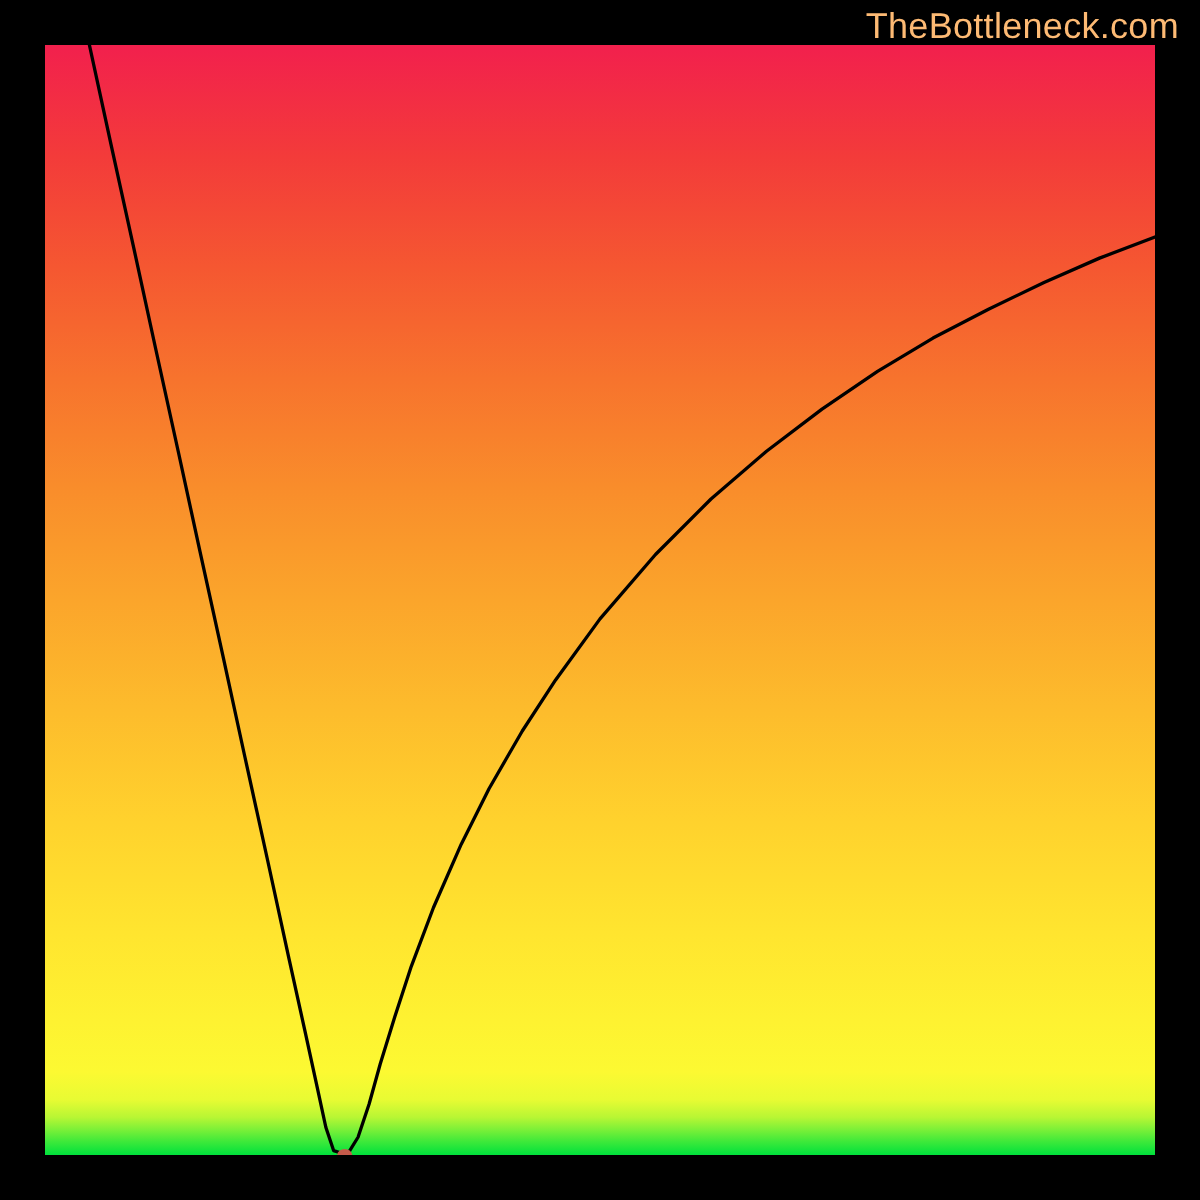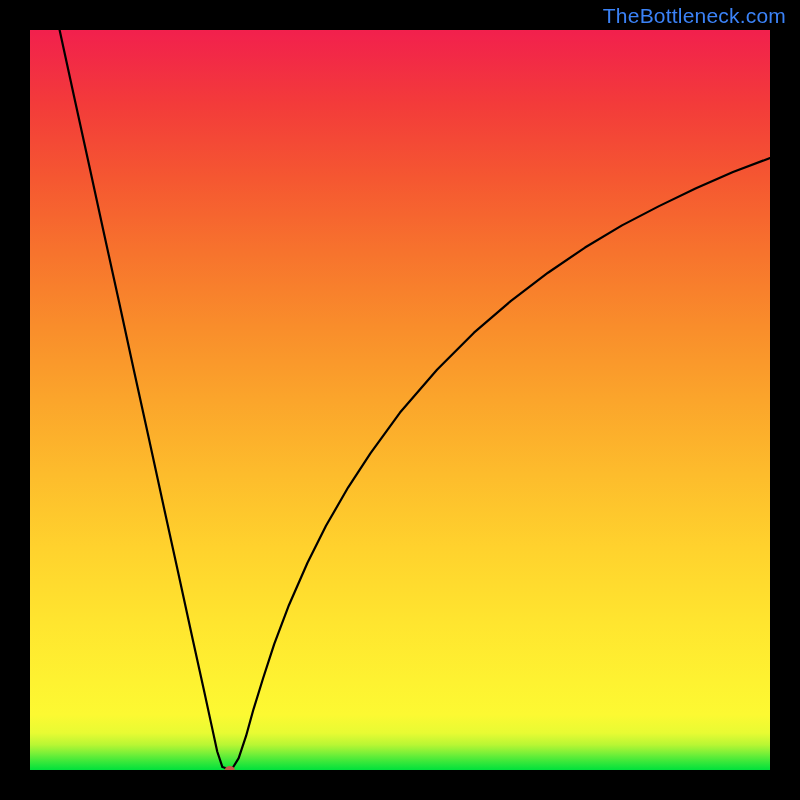--- a/index.html
+++ b/index.html
@@ -48,22 +48,22 @@
     position: absolute;
     left: 0;
     top: 0;
     width: 740px;
     height: 740px;
   }
   .watermark {
     position: absolute;
     top: 4px;
     right: 14px;
-    color: #3b82f6;
-    font-size: 21px;
+    color: #fdba74;
+    font-size: 24px;
     font-weight: 500;
     letter-spacing: 0.2px;
     user-select: none;
   }
 </style>
 </head>
 <body>
 
 <div class="frame">
   <div class="plot-area">

